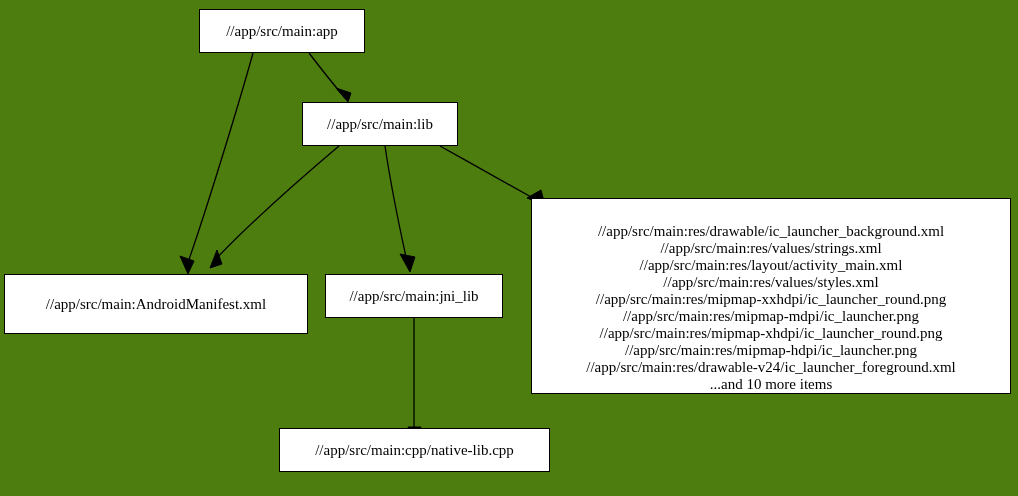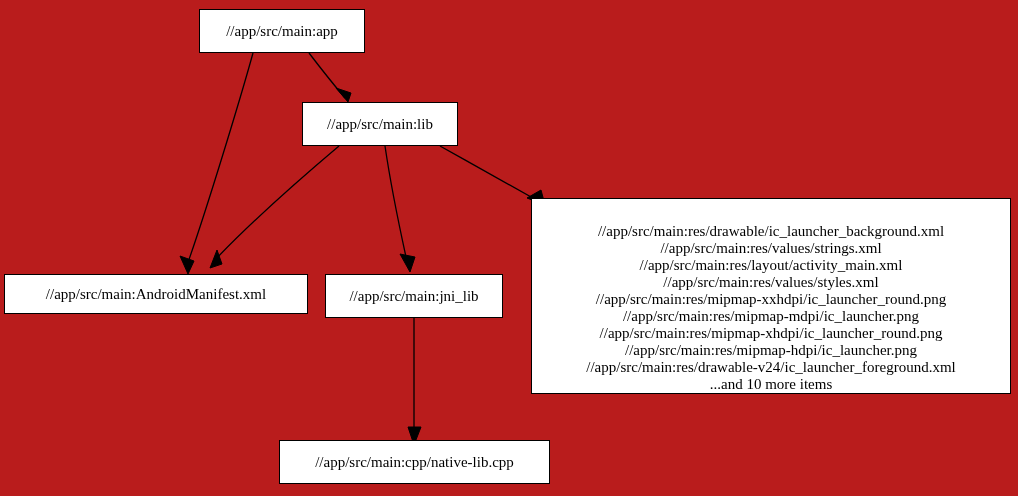--- a/index.html
+++ b/index.html
@@ -4,21 +4,21 @@
 <style>
   html, body {
     margin: 0;
     padding: 0;
     background: #ffffff;
   }
   #canvas {
     position: relative;
     width: 1018px;
     height: 496px;
-    background: #b91c1c;
+    background: #4d7c0f;
     font-family: "Liberation Serif", serif;
     overflow: hidden;
   }
   .node {
     position: absolute;
     box-sizing: border-box;
     border: 1px solid #000000;
     background: #ffffff;
     display: flex;
     align-items: center;
@@ -58,27 +58,27 @@
         <polygon points="410,272 400,254 415,257" fill="#000000" stroke="#000000"></polygon>
         <path d="M 440 146 C 474 165 510 185 540 202" fill="none" stroke="#000000" stroke-width="1.3"></path>
         <polygon points="545,205 527,198 541,190" fill="#000000" stroke="#000000"></polygon>
         <path d="M 414 318 L 414 439" fill="none" stroke="#000000" stroke-width="1.3"></path>
         <polygon points="414,445 408,427 421,427" fill="#000000" stroke="#000000"></polygon>
       </g>
   </svg>
   <div id="node-layer">
       <div class="node" style="left: 199px; top: 9px; width: 166px; height: 44px;"><span>//app/src/main:app</span></div>
       <div class="node" style="left: 302px; top: 102px; width: 156px; height: 44px;"><span>//app/src/main:lib</span></div>
-      <div class="node" style="left: 4px; top: 274px; width: 304px; height: 40px;"><span>//app/src/main:AndroidManifest.xml</span></div>
+      <div class="node" style="left: 4px; top: 274px; width: 304px; height: 60px;"><span>//app/src/main:AndroidManifest.xml</span></div>
       <div class="node" style="left: 325px; top: 274px; width: 178px; height: 44px;"><span>//app/src/main:jni_lib</span></div>
       <div class="node" style="left: 531px; top: 198px; width: 480px; height: 196px; align-items: flex-end;"><span>//app/src/main:res/drawable/ic_launcher_background.xml
 //app/src/main:res/values/strings.xml
 //app/src/main:res/layout/activity_main.xml
 //app/src/main:res/values/styles.xml
 //app/src/main:res/mipmap-xxhdpi/ic_launcher_round.png
 //app/src/main:res/mipmap-mdpi/ic_launcher.png
 //app/src/main:res/mipmap-xhdpi/ic_launcher_round.png
 //app/src/main:res/mipmap-hdpi/ic_launcher.png
 //app/src/main:res/drawable-v24/ic_launcher_foreground.xml
 ...and 10 more items</span></div>
-      <div class="node" style="left: 279px; top: 440px; width: 271px; height: 44px;"><span>//app/src/main:cpp/native-lib.cpp</span></div>
+      <div class="node" style="left: 279px; top: 428px; width: 271px; height: 44px;"><span>//app/src/main:cpp/native-lib.cpp</span></div>
     </div>
 </div>
 
 </body></html>

